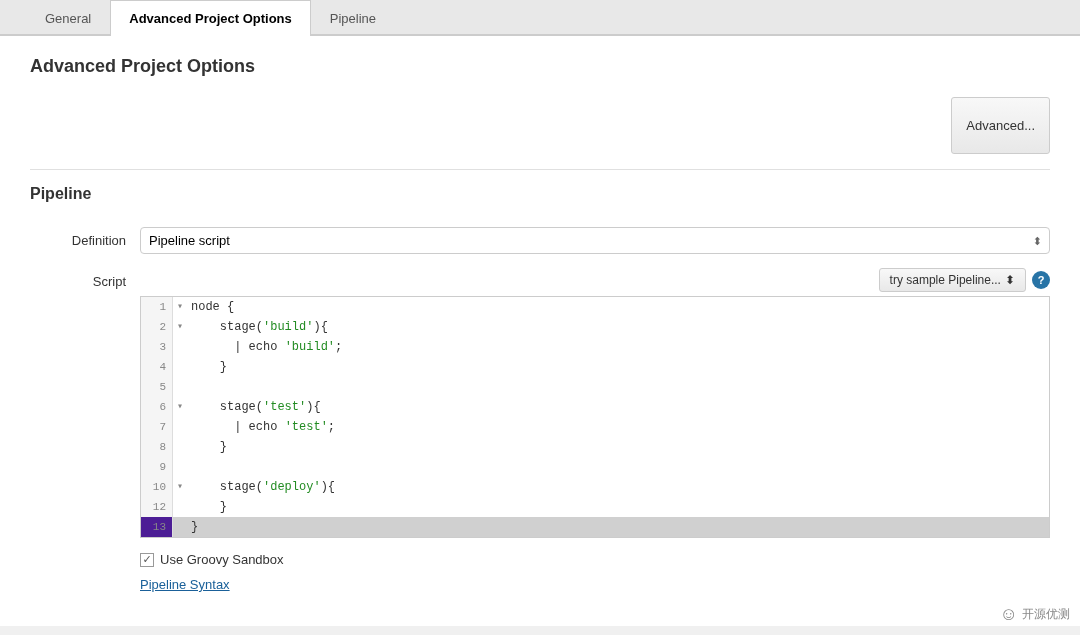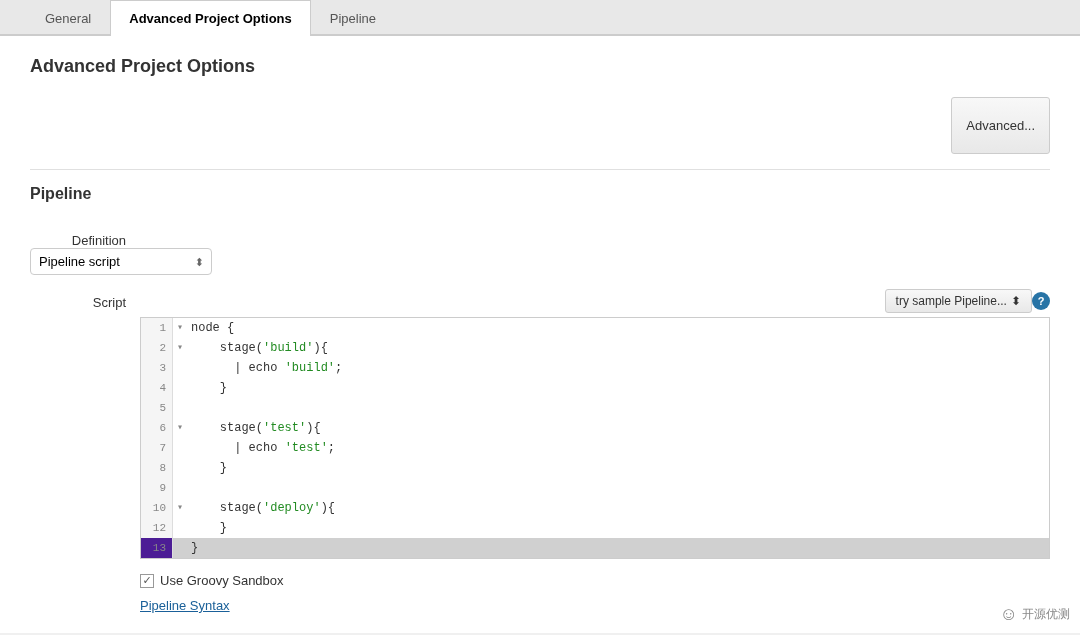--- a/index.html
+++ b/index.html
@@ -75,21 +75,20 @@
       color: #333;
       margin-bottom: 18px;
       padding-bottom: 6px;
     }
 
     
     .form-row {
       display: flex;
       align-items: flex-start;
       margin-bottom: 14px;
-      flex-direction: column;
     }
     .form-label {
       width: 110px;
       min-width: 110px;
       text-align: right;
       padding-right: 14px;
       padding-top: 6px;
       color: #333;
       font-size: 13px;
     }
@@ -127,20 +126,21 @@
     .script-row {
       display: flex;
       align-items: flex-start;
       margin-bottom: 14px;
     }
     .script-header {
       display: flex;
       justify-content: flex-end;
       align-items: center;
       margin-bottom: 4px;
+      gap: 6px;
     }
     .btn-sample {
       padding: 4px 10px;
       background: linear-gradient(to bottom, #f8f8f8, #e8e8e8);
       border: 1px solid #ccc;
       border-radius: 3px;
       cursor: pointer;
       font-size: 12px;
       color: #333;
       display: flex;

